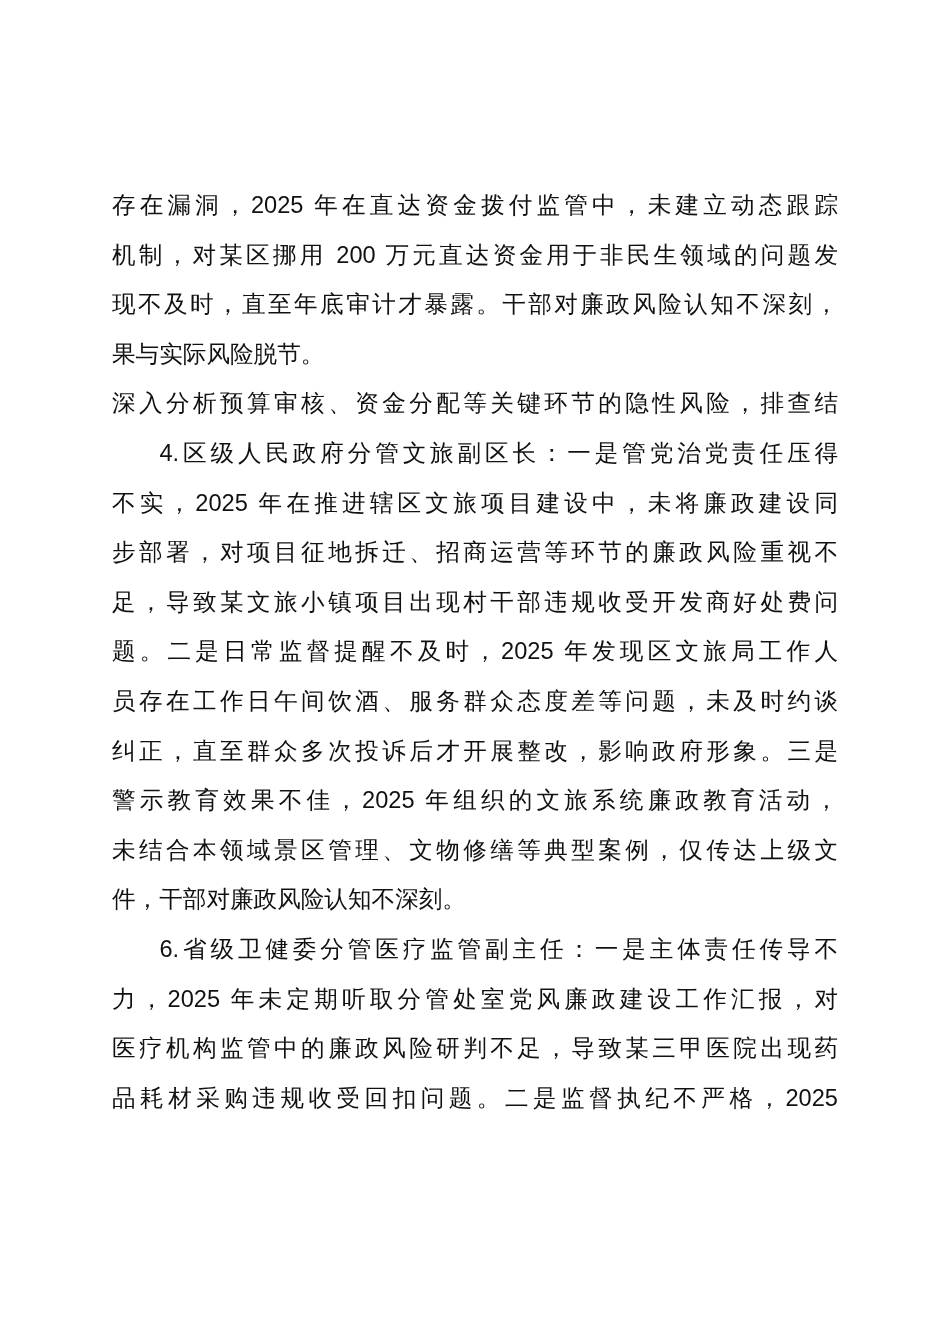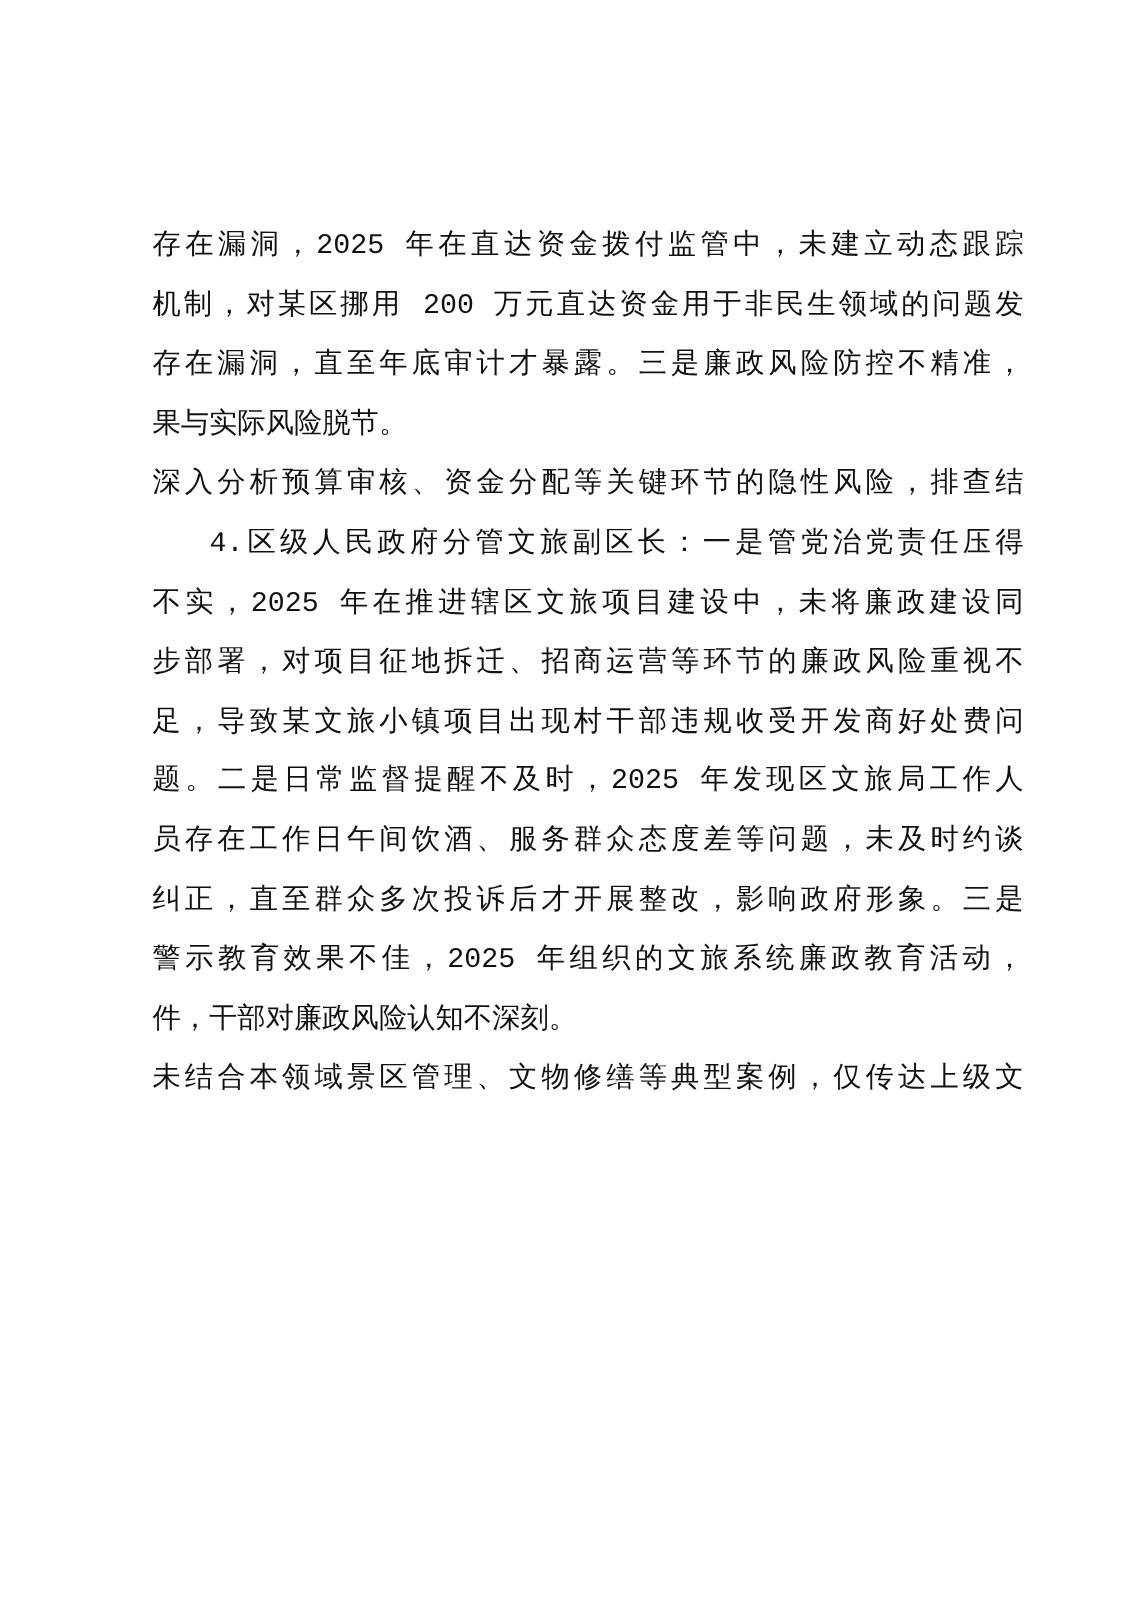--- a/index.html
+++ b/index.html
@@ -1,49 +1,55 @@
 <!DOCTYPE html>
 <html><head>
 <meta charset="utf-8">
 <style>
   html, body { margin: 0; padding: 0; background: #ffffff; }
   body { width: 950px; height: 1344px; position: relative; overflow: hidden; }
   .page {
     position: absolute;
-    left: 127px;
+    left: 112px;
     top: 181px;
     width: 726px;
-    font-family: Liberation Mono, monospace;
+    font-family: Liberation Sans, sans-serif;
     font-size: 23.6px;
     line-height: 49.6px;
     color: #111111;
     text-align: justify;
     text-justify: inter-character;
     letter-spacing: 0px;
   }
   .para { margin: 0; padding: 0; }
   .line { display: block; white-space: nowrap; text-align-last: justify; text-align: justify; }
   .line.last { text-align-last: left; }
 </style>
 </head>
 <body>
 
 <div class="page">
   <div class="para">
     <span class="line">存在漏洞，2025 年在直达资金拨付监管中，未建立动态跟踪</span>
     <span class="line">机制，对某区挪用 200 万元直达资金用于非民生领域的问题发</span>
-    <span class="line">存在漏洞，直至年底审计才暴露。三是廉政风险防控不精准，</span>
+    <span class="line">现不及时，直至年底审计才暴露。干部对廉政风险认知不深刻，</span>
     <span class="line last">果与实际风险脱节。</span>
     <span class="line">深入分析预算审核、资金分配等关键环节的隐性风险，排查结</span>
   </div>
   <div class="para">
     <span class="line" style="padding-left:47.5px">4.区级人民政府分管文旅副区长：一是管党治党责任压得</span>
     <span class="line">不实，2025 年在推进辖区文旅项目建设中，未将廉政建设同</span>
     <span class="line">步部署，对项目征地拆迁、招商运营等环节的廉政风险重视不</span>
     <span class="line">足，导致某文旅小镇项目出现村干部违规收受开发商好处费问</span>
     <span class="line">题。二是日常监督提醒不及时，2025 年发现区文旅局工作人</span>
     <span class="line">员存在工作日午间饮酒、服务群众态度差等问题，未及时约谈</span>
     <span class="line">纠正，直至群众多次投诉后才开展整改，影响政府形象。三是</span>
     <span class="line">警示教育效果不佳，2025 年组织的文旅系统廉政教育活动，</span>
+    <span class="line">未结合本领域景区管理、文物修缮等典型案例，仅传达上级文</span>
     <span class="line last">件，干部对廉政风险认知不深刻。</span>
-    <span class="line">未结合本领域景区管理、文物修缮等典型案例，仅传达上级文</span>
+  </div>
+  <div class="para">
+    <span class="line" style="padding-left:47.5px">6.省级卫健委分管医疗监管副主任：一是主体责任传导不</span>
+    <span class="line">力，2025 年未定期听取分管处室党风廉政建设工作汇报，对</span>
+    <span class="line">医疗机构监管中的廉政风险研判不足，导致某三甲医院出现药</span>
+    <span class="line">品耗材采购违规收受回扣问题。二是监督执纪不严格，2025</span>
   </div>
 </div>
 
 </body></html>

